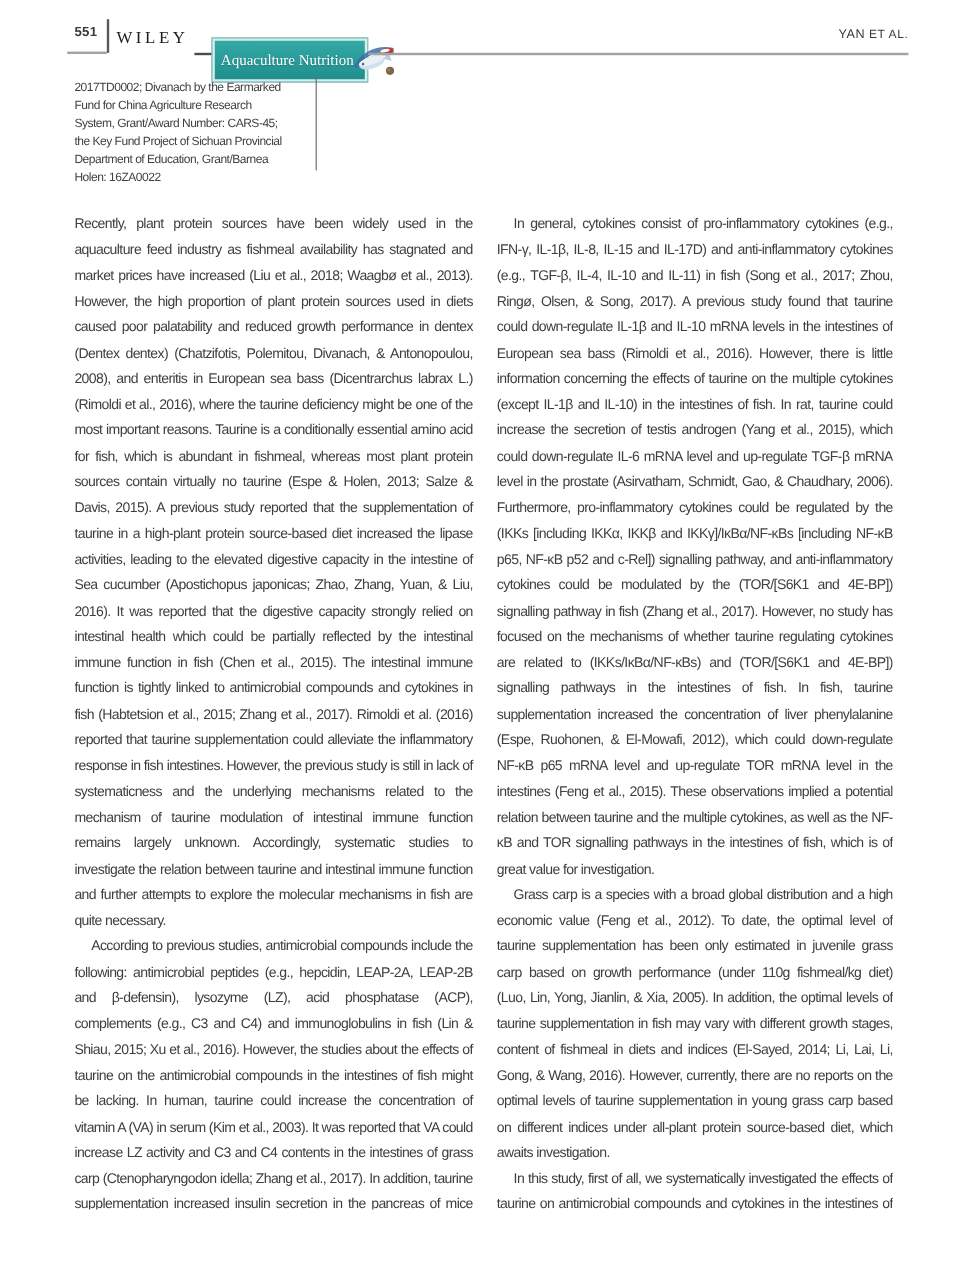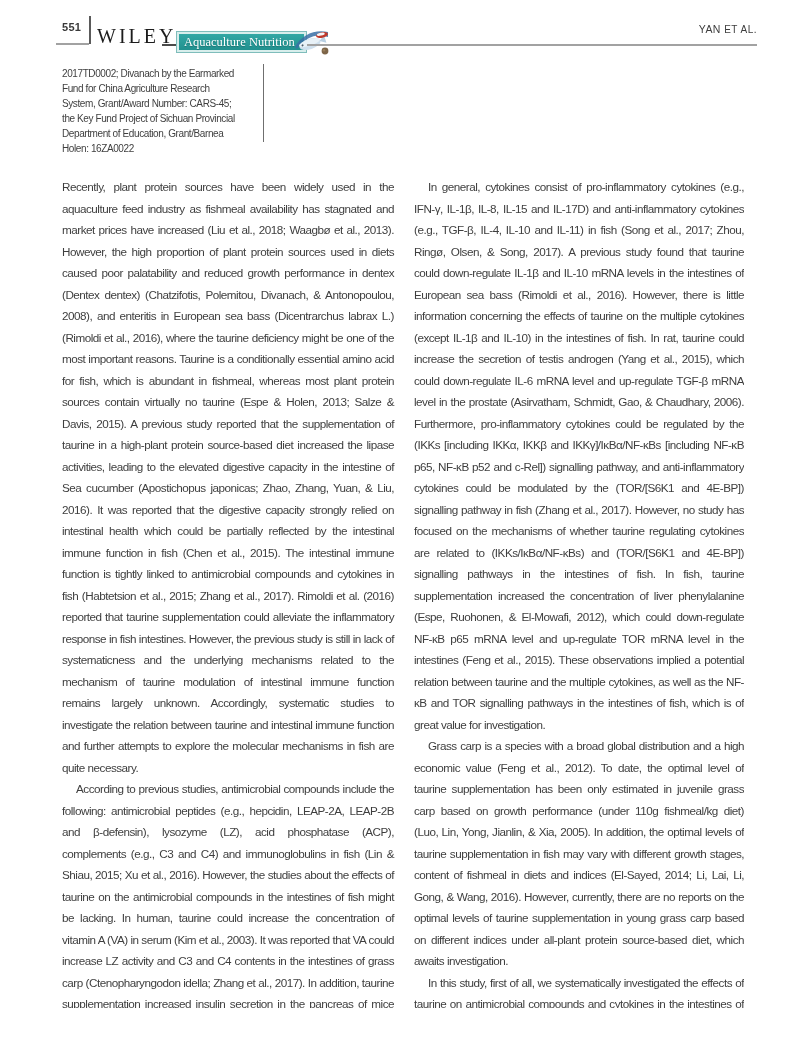--- a/index.html
+++ b/index.html
@@ -5,23 +5,23 @@
   html,body{margin:0;padding:0;background:#ffffff;}
   body{width:800px;height:1051px;overflow:hidden;font-family:"Liberation Sans",sans-serif;color:#3f3f3f;position:relative;}
   .abs{position:absolute;}
 
   
   .rule{background:#a2a2a2;height:2px;}
   .rule-left{left:56px;top:43px;width:33px;}
   .rule-right{left:307px;top:44px;width:450px;}
   .page-number{left:62px;top:21px;font-size:11px;font-weight:bold;color:#3a3a3a;letter-spacing:.3px;}
   .vbar{left:89px;top:16px;width:2px;height:28px;background:#5a5a5a;}
-  .wiley{left:97px;top:25px;font-family:"Liberation Serif",serif;font-size:20px;letter-spacing:3px;color:#1c1c1c;}
+  .wiley{left:97px;top:25px;font-family:"Liberation Serif",serif;font-size:14px;letter-spacing:3px;color:#1c1c1c;}
   .wiley-dash{left:162px;top:44px;width:15px;height:2px;background:#4a4a4a;}
-  .banner{left:176px;top:31px;width:131px;height:22px;display:flex;align-items:center;
+  .banner{left:176px;top:31px;width:131px;height:38px;display:flex;align-items:center;
           background:linear-gradient(#35aaa7,#1f8e8c);border:1px solid #7fbdbb;
           box-shadow:inset 0 0 0 2px #d8eeec;box-sizing:border-box;}
   .banner-title{flex:1;font-family:"Liberation Serif",serif;font-size:12.5px;color:#ffffff;
           padding-left:7px;white-space:nowrap;text-shadow:0 1px 1px rgba(0,0,0,.25);}
   .banner-art{width:34px;height:26px;margin-right:1px;flex:0 0 auto;}
   .running-head{right:43px;top:23px;font-size:10.5px;color:#3c3c3c;letter-spacing:.4px;white-space:nowrap;}
   .running-head .suffix{font-size:10px;letter-spacing:.5px;}
 
   
   .funding{left:62px;top:66px;font-size:10px;line-height:15px;letter-spacing:-.4px;color:#3f3f3f;}

